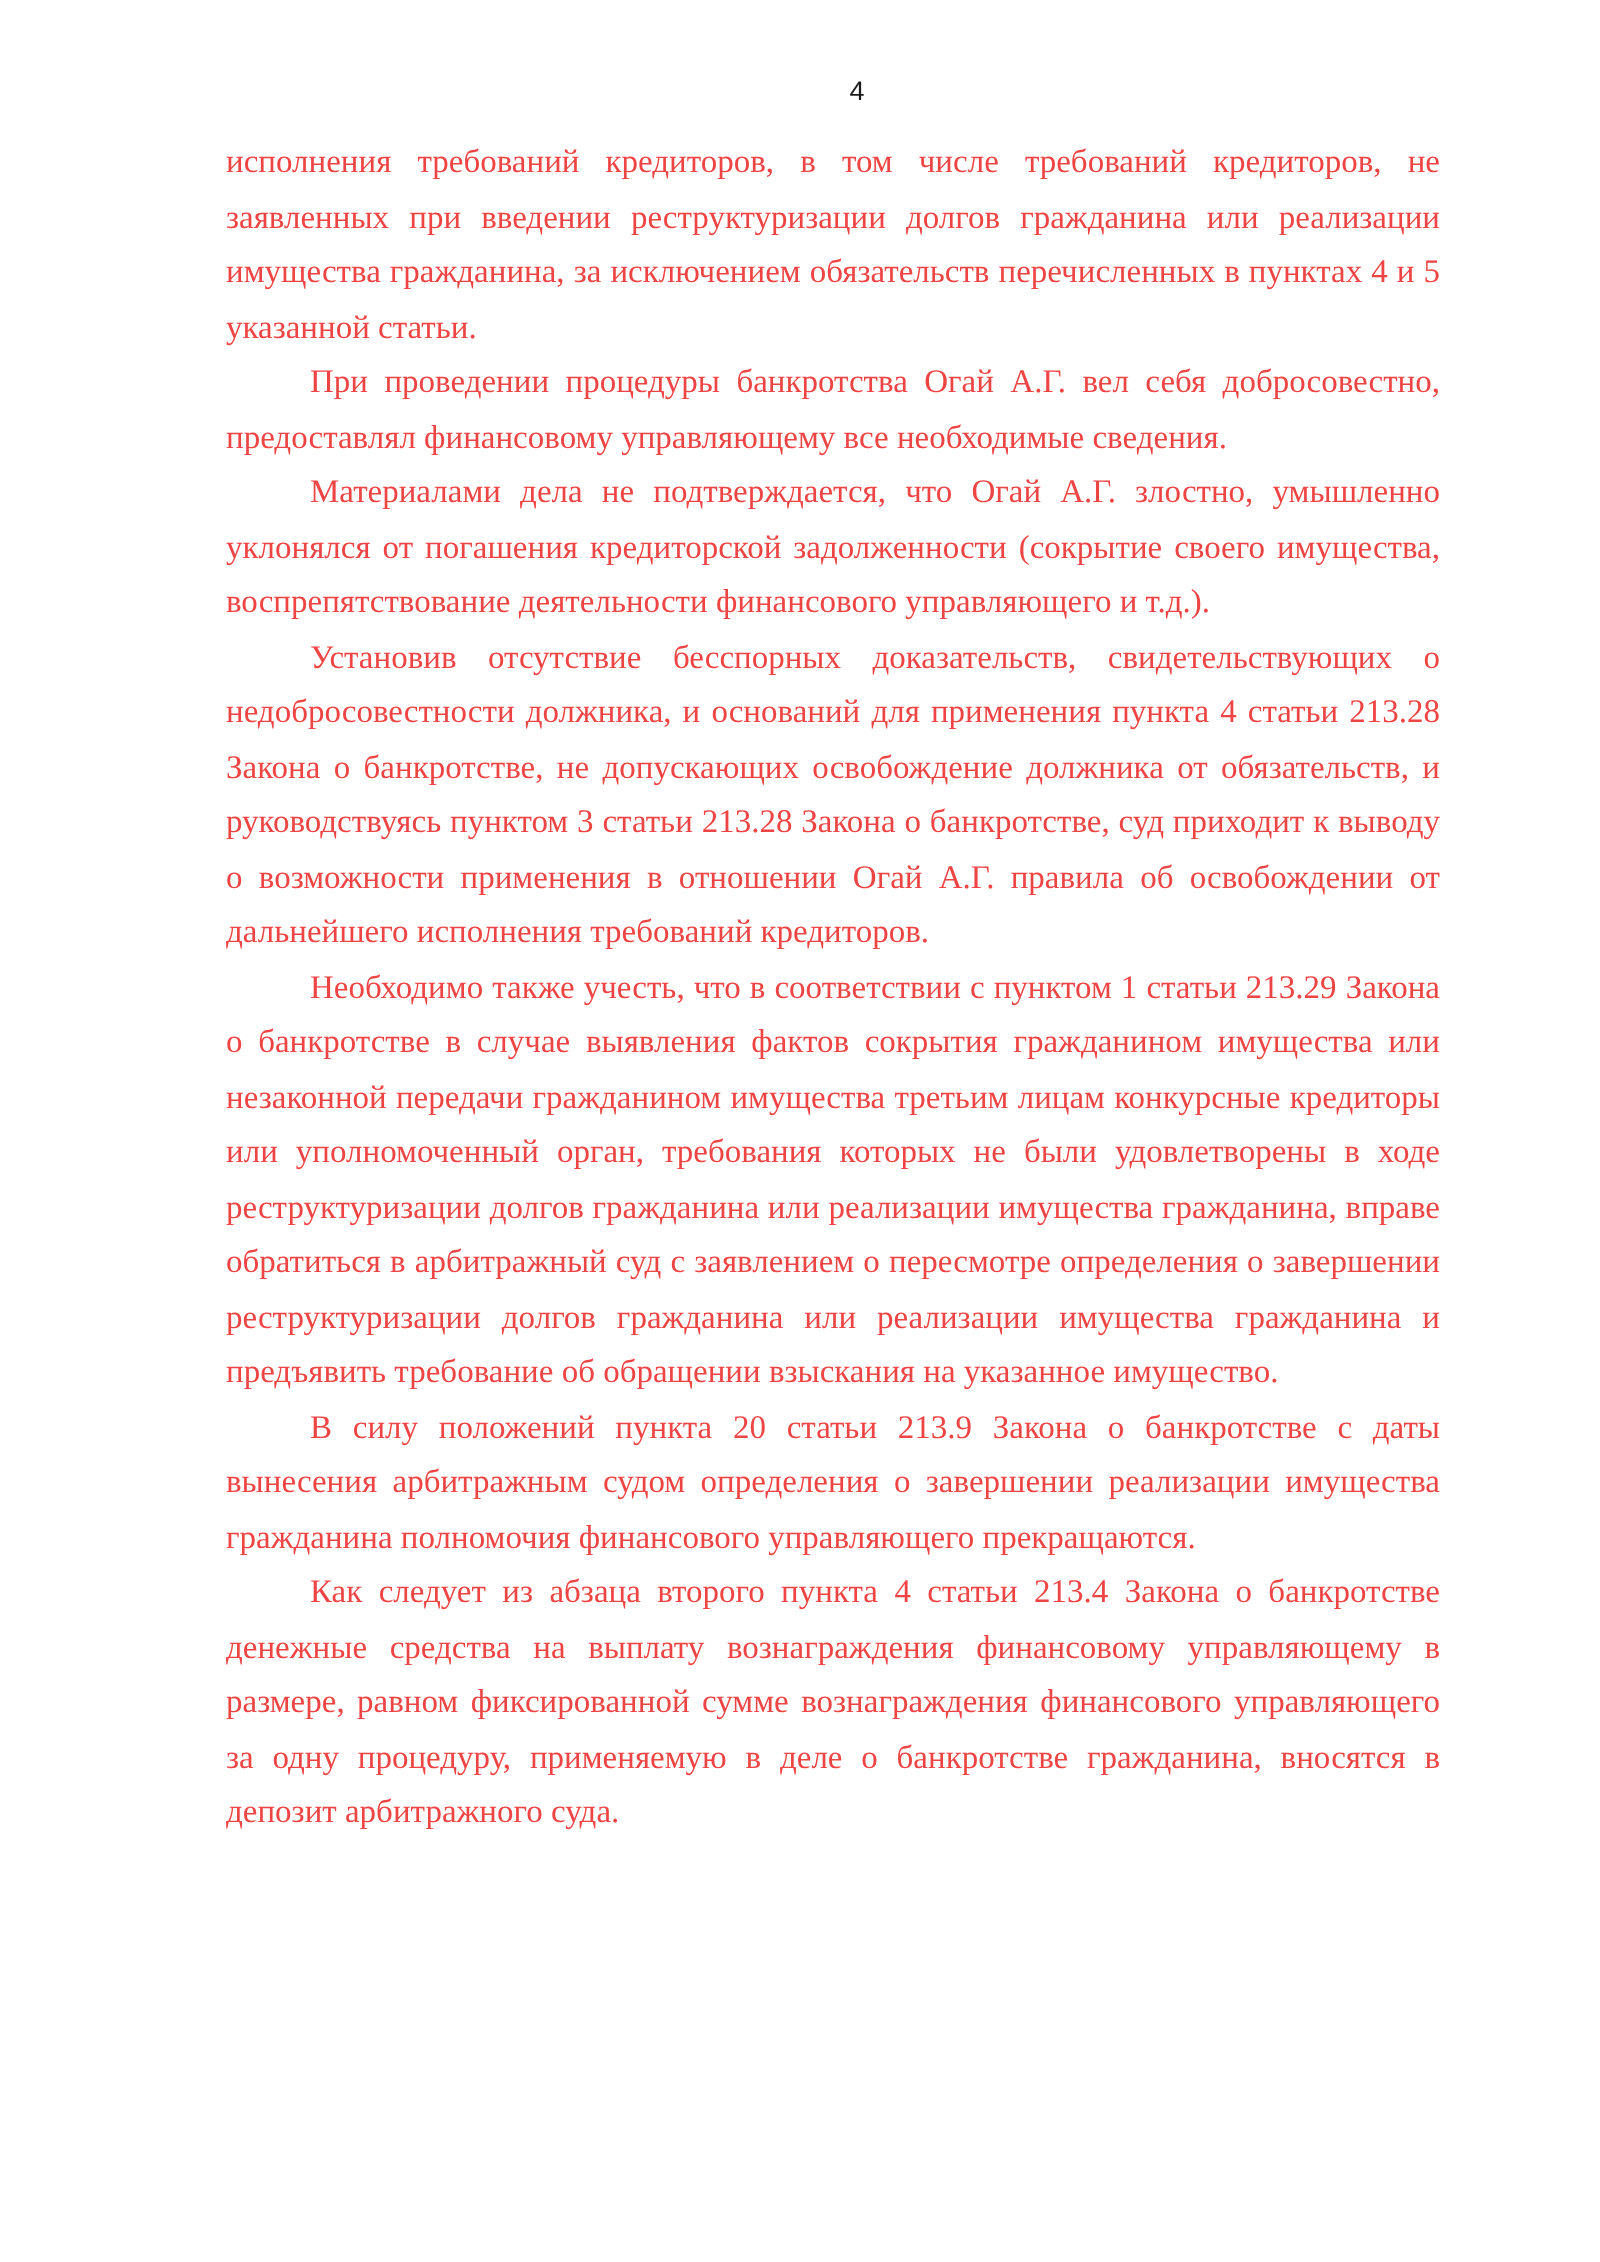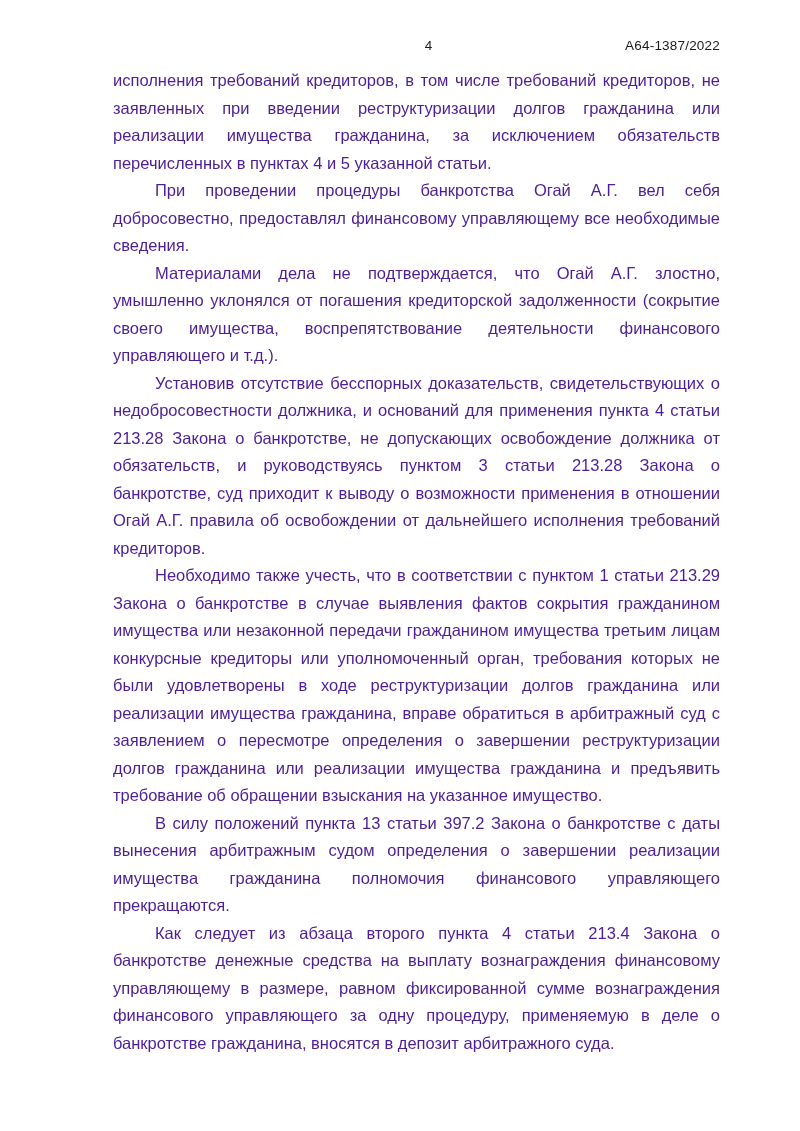--- a/index.html
+++ b/index.html
@@ -30,47 +30,46 @@
     grid-column: 2;
     text-align: center;
     transform: translateX(12px);
   }
   .case-number {
     grid-column: 3;
     text-align: right;
     letter-spacing: 0.2px;
   }
   .page-body {
-    font-family: Liberation Sans, sans-serif;
+    font-family: Liberation Serif, serif;
     font-size: 16.5px;
     line-height: 27.5px;
     text-align: justify;
-    color: #4c1d95;
+    color: #ef4444;
   }
   .para {
     margin: 0;
     text-indent: 42px;
   }
   .para.no-indent {
     text-indent: 0;
   }
 </style>
 </head>
 <body>
 
 <div class="page">
 
   <header class="page-header">
     <span class="page-number">4</span>
-    <span class="case-number">А64-1387/2022</span>
   </header>
 
   <main class="page-body">
     <p class="para no-indent">исполнения требований кредиторов, в том числе требований кредиторов, не заявленных при введении реструктуризации долгов гражданина или реализации имущества гражданина, за исключением обязательств перечисленных в пунктах 4 и 5 указанной статьи.</p>
     <p class="para">При проведении процедуры банкротства Огай А.Г. вел себя добросовестно, предоставлял финансовому управляющему все необходимые сведения.</p>
     <p class="para">Материалами дела не подтверждается, что Огай А.Г. злостно, умышленно уклонялся от погашения кредиторской задолженности (сокрытие своего имущества, воспрепятствование деятельности финансового управляющего и т.д.).</p>
     <p class="para">Установив отсутствие бесспорных доказательств, свидетельствующих о недобросовестности должника, и оснований для применения пункта 4 статьи 213.28 Закона о банкротстве, не допускающих освобождение должника от обязательств, и руководствуясь пунктом 3 статьи 213.28 Закона о банкротстве, суд приходит к выводу о возможности применения в отношении Огай А.Г. правила об освобождении от дальнейшего исполнения требований кредиторов.</p>
     <p class="para">Необходимо также учесть, что в соответствии с пунктом 1 статьи 213.29 Закона о банкротстве в случае выявления фактов сокрытия гражданином имущества или незаконной передачи гражданином имущества третьим лицам конкурсные кредиторы или уполномоченный орган, требования которых не были удовлетворены в ходе реструктуризации долгов гражданина или реализации имущества гражданина, вправе обратиться в арбитражный суд с заявлением о пересмотре определения о завершении реструктуризации долгов гражданина или реализации имущества гражданина и предъявить требование об обращении взыскания на указанное имущество.</p>
-    <p class="para">В силу положений пункта 13 статьи 397.2 Закона о банкротстве с даты вынесения арбитражным судом определения о завершении реализации имущества гражданина полномочия финансового управляющего прекращаются.</p>
+    <p class="para">В силу положений пункта 20 статьи 213.9 Закона о банкротстве с даты вынесения арбитражным судом определения о завершении реализации имущества гражданина полномочия финансового управляющего прекращаются.</p>
     <p class="para">Как следует из абзаца второго пункта 4 статьи 213.4 Закона о банкротстве денежные средства на выплату вознаграждения финансовому управляющему в размере, равном фиксированной сумме вознаграждения финансового управляющего за одну процедуру, применяемую в деле о банкротстве гражданина, вносятся в депозит арбитражного суда.</p>
   </main>
 
 </div>
 
 </body></html>

